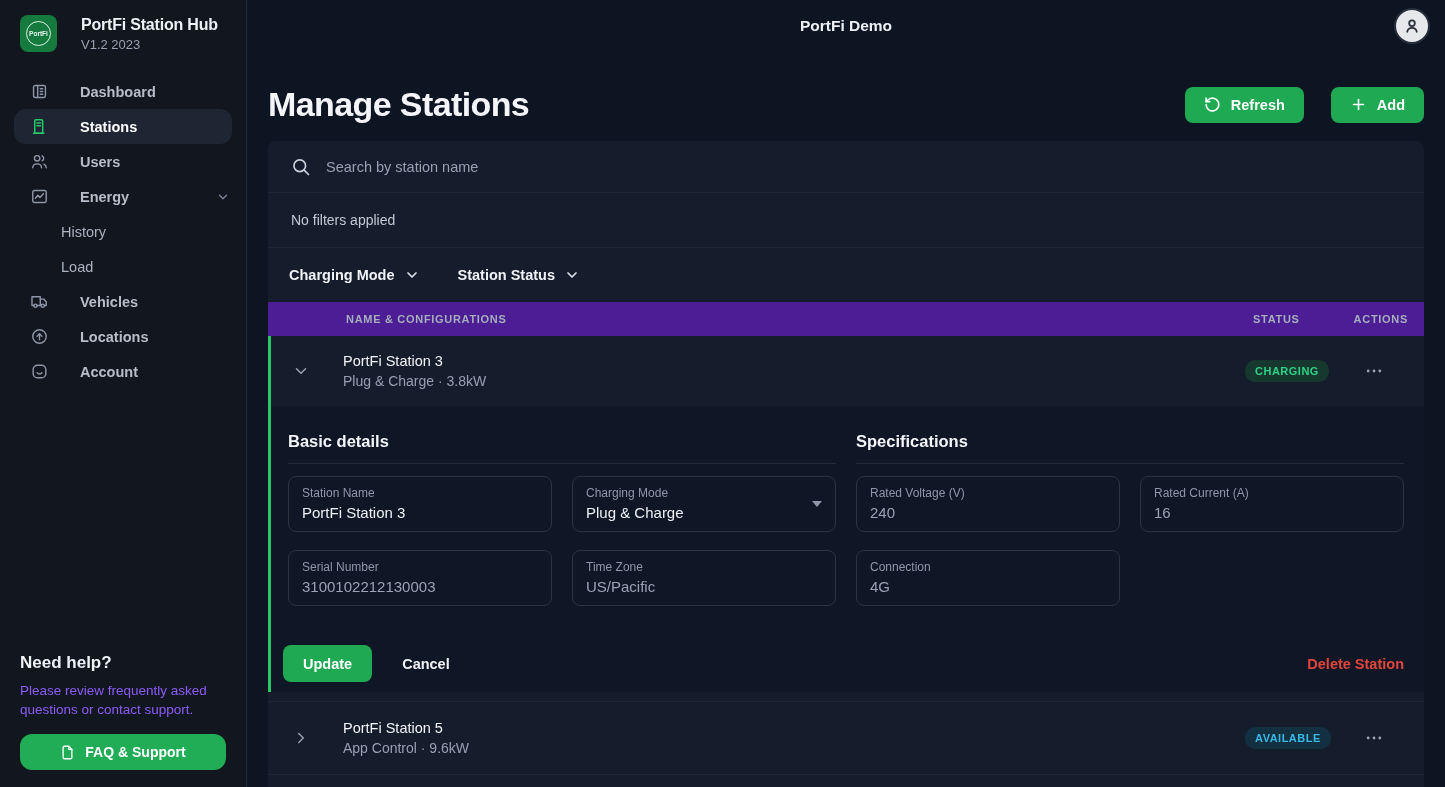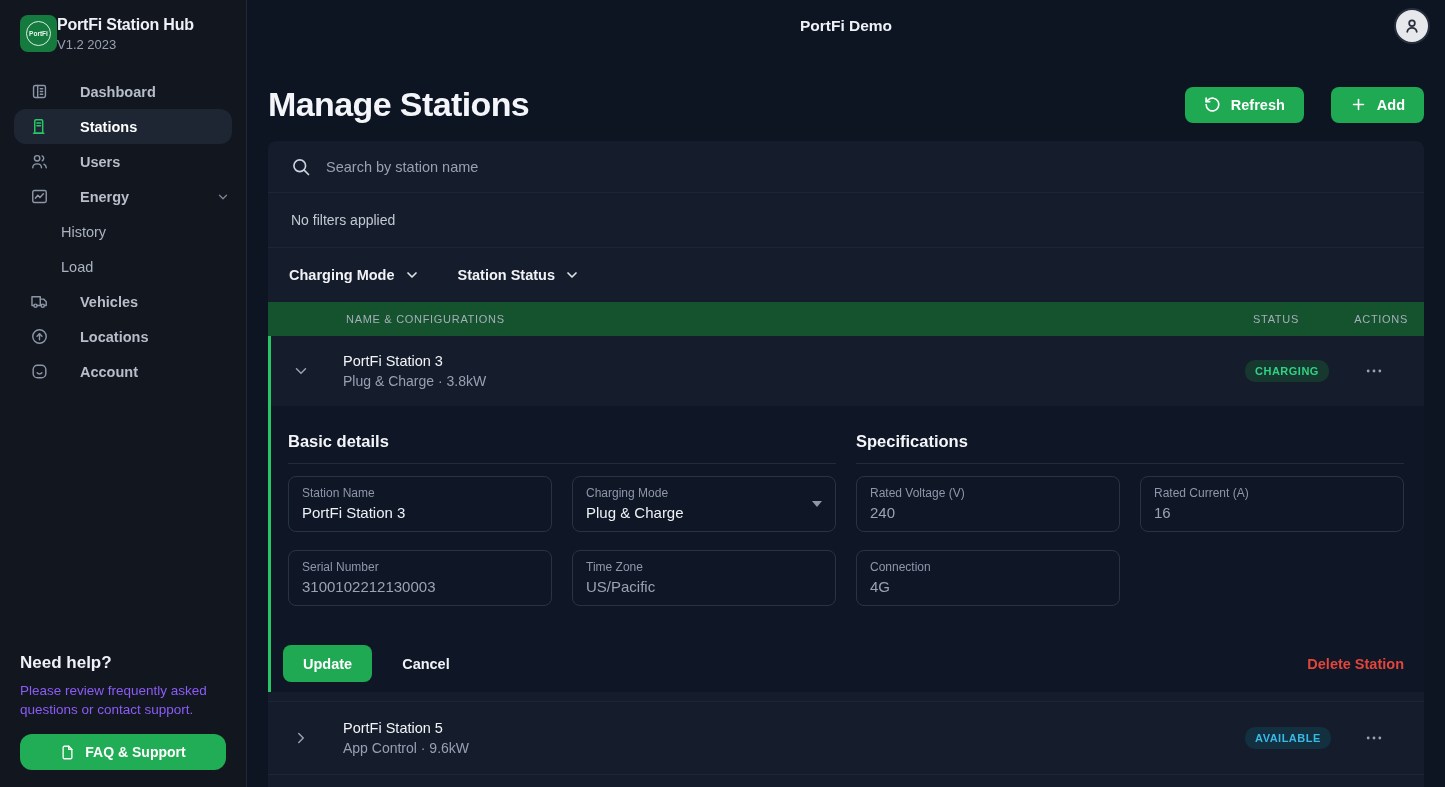--- a/index.html
+++ b/index.html
@@ -12,21 +12,21 @@
   }
   svg { display: block; }
 
   
   .sidebar {
     width: 247px; min-width: 247px; height: 787px;
     background: #12161f;
     border-right: 1px solid #222836;
     display: flex; flex-direction: column;
   }
-  .brand { display: flex; align-items: center; gap: 0; padding: 15px 18px 10px 20px; }
+  .brand { display: flex; align-items: center; gap: 24px; padding: 15px 18px 10px 20px; }
   .logo {
     width: 37px; height: 37px; border-radius: 8px; background: #157a3d;
     display: flex; align-items: center; justify-content: center;
   }
   .logo-circle {
     width: 25px; height: 25px; border-radius: 50%;
     border: 1.6px solid #d9efe1; color: #eaf6ee;
     font-size: 6.5px; font-weight: 700;
     display: flex; align-items: center; justify-content: center;
   }
@@ -90,24 +90,24 @@
   }
   .search-input::placeholder { color: #98a1b2; }
 
   .nofilter-row { height: 55px; display: flex; align-items: center; padding: 0 23px; font-size: 14px; color: #c3c9d4; border-bottom: 1px solid #1e2634; }
 
   .filter-row { height: 54px; display: flex; align-items: center; gap: 38px; padding: 0 21px; }
   .filter { display: flex; align-items: center; gap: 9px; font-size: 14.5px; font-weight: 700; color: #f0f2f6; cursor: pointer; }
   .filter .fchev { color: #dbe0e8; }
 
   .thead {
-    height: 34px; background: #14532d;
+    height: 34px; background: #4c1d95;
     display: grid; grid-template-columns: 58px 1fr 95px 68px;
     align-items: center; padding: 0 16px 0 20px;
-    font-size: 11px; font-weight: 400; letter-spacing: 0.7px; color: #a6aebb;
+    font-size: 11px; font-weight: 700; letter-spacing: 0.7px; color: #a6aebb;
   }
   .thead .th-status { padding-left: 8px; }
   .thead .th-actions { text-align: right; }
 
   .row-grid {
     display: grid; grid-template-columns: 58px 1fr 95px 68px;
     align-items: center; padding: 0 16px 0 17px;
   }
   .station-row { height: 70px; cursor: pointer; }
   .station-row .row-chev { color: #98a1b2; padding-left: 7px; }

